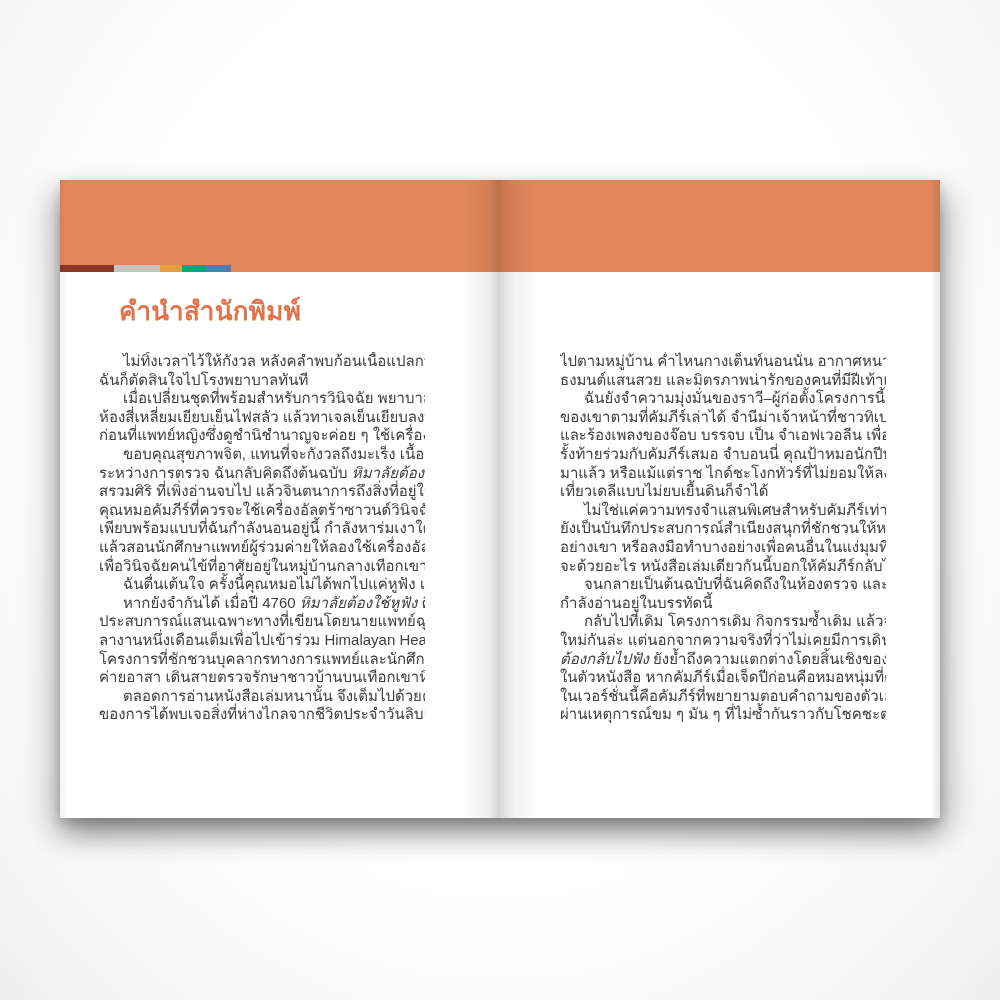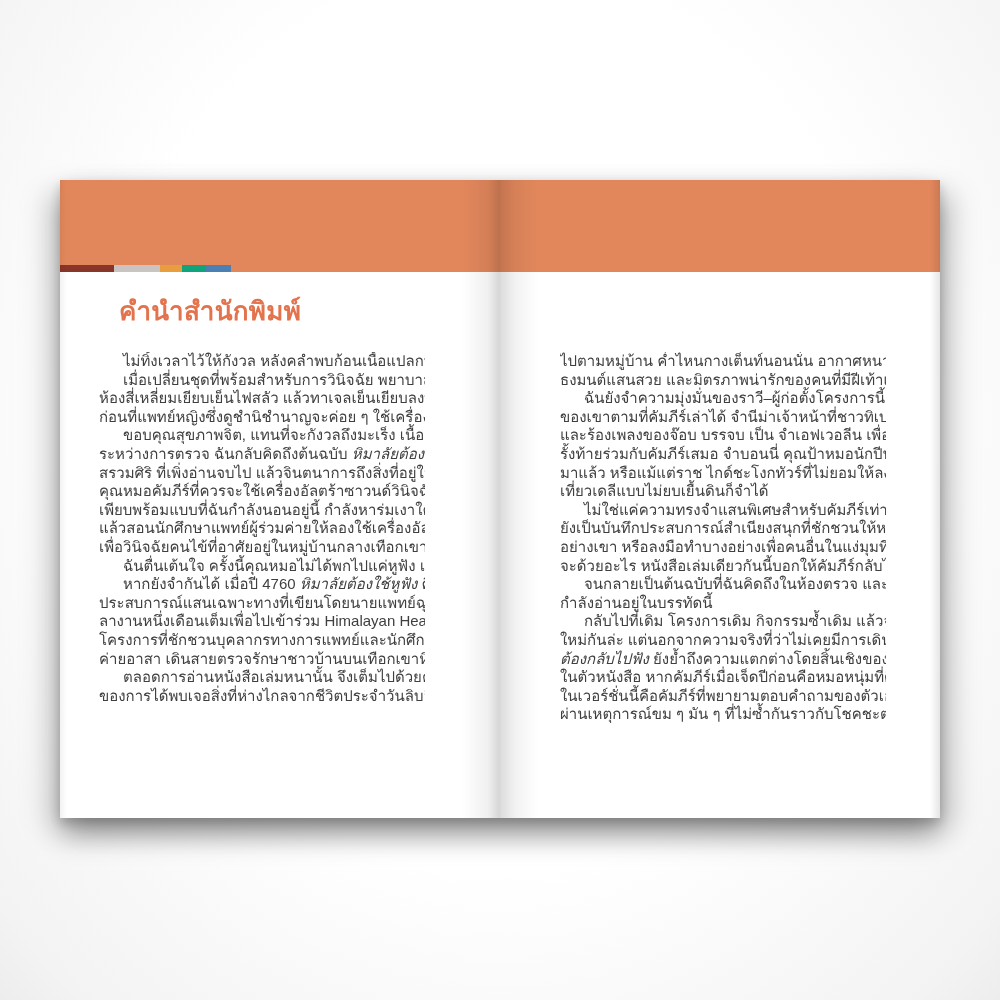--- a/index.html
+++ b/index.html
@@ -70,20 +70,21 @@
             <div class="strip" style="width: 54px; background: rgb(138, 53, 41);"></div>
             <div class="strip" style="width: 46px; background: rgb(201, 196, 193);"></div>
             <div class="strip" style="width: 22px; background: rgb(233, 158, 62);"></div>
             <div class="strip" style="width: 24px; background: rgb(16, 164, 124);"></div>
             <div class="strip" style="width: 25px; background: rgb(75, 128, 180);"></div>
           </div>
       </div>
       <h1 class="preface-heading" style="color: rgb(226, 115, 76);">คำนำสำนักพิมพ์</h1>
       <div class="body-col" style="color: rgb(63, 63, 63);">
           <div class="line indent"><span>ไม่ทิ้งเวลาไว้ให้กังวล หลังคลำพบก้อนเนื้อแปลกประหลาดในร่างกาย</span></div>
+          <div class="line"><span>ฉันก็ตัดสินใจไปโรงพยาบาลทันที</span></div>
           <div class="line indent"><span>เมื่อเปลี่ยนชุดที่พร้อมสำหรับการวินิจฉัย พยาบาลพาฉันไปยัง</span></div>
           <div class="line"><span>ห้องสี่เหลี่ยมเยียบเย็นไฟสลัว แล้วทาเจลเย็นเยียบลงที่หน้าอกอย่างเบามือ</span></div>
           <div class="line"><span>ก่อนที่แพทย์หญิงซึ่งดูชำนิชำนาญจะค่อย ๆ ใช้เครื่องอัลตร้าซาวนด์ส่งคลื่นเสียง</span></div>
           <div class="line indent"><span>ขอบคุณสุขภาพจิต, แทนที่จะกังวลถึงมะเร็ง เนื้อร้าย หรือการผ่าตัด</span></div>
           <div class="line"><span>ระหว่างการตรวจ ฉันกลับคิดถึงต้นฉบับ </span><em>หิมาลัยต้องกลับไปฟัง</em></div>
           <div class="line"><span>สรวมศิริ ที่เพิ่งอ่านจบไป แล้วจินตนาการถึงสิ่งที่อยู่ในตัวหนังสือ นึกภาพ</span></div>
           <div class="line"><span>คุณหมอคัมภีร์ที่ควรจะใช้เครื่องอัลตร้าซาวนด์วินิจฉัยคนไข้ในห้องสี่เหลี่ยม</span></div>
           <div class="line"><span>เพียบพร้อมแบบที่ฉันกำลังนอนอยู่นี้ กำลังหาร่มเงาใต้ต้นไม้ใหญ่กลางแจ้ง</span></div>
           <div class="line"><span>แล้วสอนนักศึกษาแพทย์ผู้ร่วมค่ายให้ลองใช้เครื่องอัลตร้าซาวนด์แบบพกพา</span></div>
           <div class="line"><span>เพื่อวินิจฉัยคนไข้ที่อาศัยอยู่ในหมู่บ้านกลางเทือกเขาหิมาลัยอันห่างไกลกันดาร</span></div>

